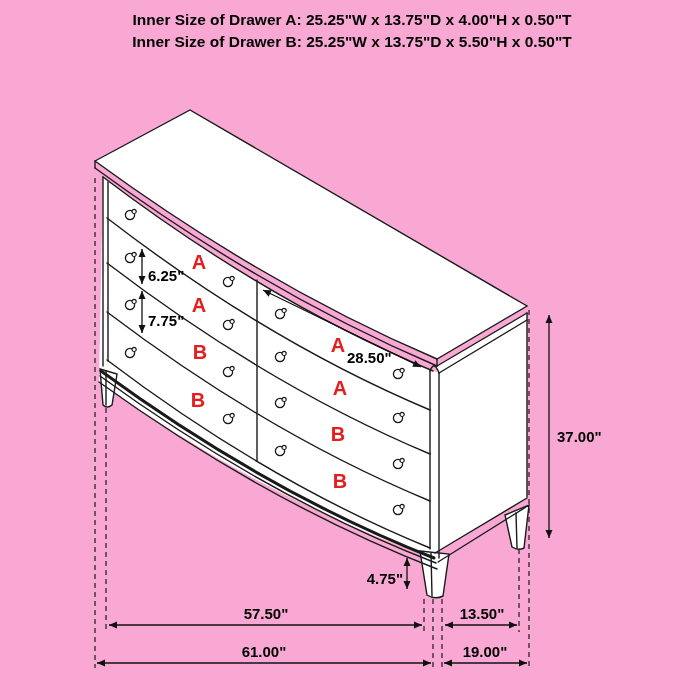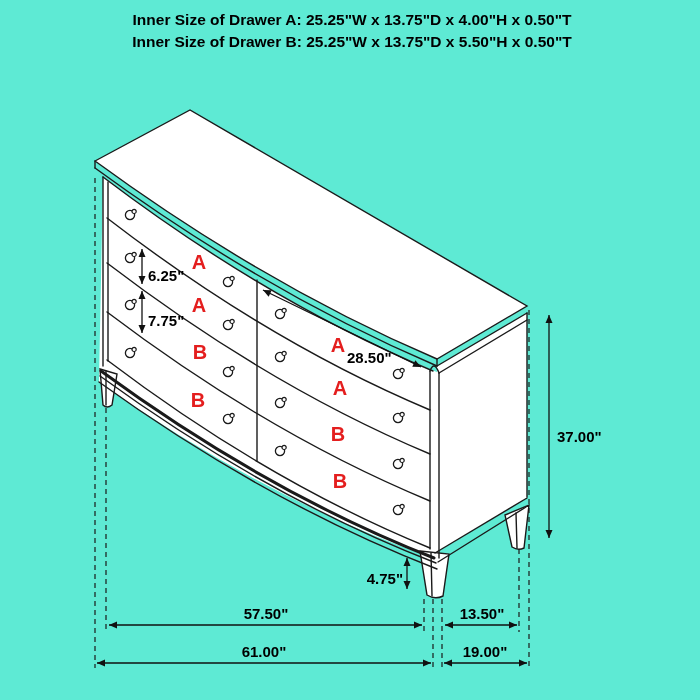--- a/index.html
+++ b/index.html
@@ -1,16 +1,16 @@
 <!DOCTYPE html>
 <html><head>
 <meta charset="utf-8">
 <style>
   html,body{margin:0;padding:0;background:#ffffff;}
-  #stage{position:relative;width:700px;height:700px;background:#5eead4;overflow:hidden;}
+  #stage{position:relative;width:700px;height:700px;background:#f9a8d4;overflow:hidden;}
   svg{display:block;}
   .t{font-family:"Liberation Sans","DejaVu Sans",sans-serif;font-weight:bold;}
   .ttl{font-size:15.5px;fill:#000000;}
   .dim{font-size:15px;fill:#000000;}
   .red{font-size:20px;fill:#e41e1e;}
   .ln{stroke:#1a1a1a;stroke-width:1.4;fill:none;stroke-linecap:round;}
   .fillw{fill:#ffffff;}
   .thick{stroke-width:3;}
   .ext{stroke:#1a1a1a;stroke-width:1.2;fill:none;stroke-dasharray:5 4;}
   .dln{stroke:#111111;stroke-width:1.3;fill:none;}

